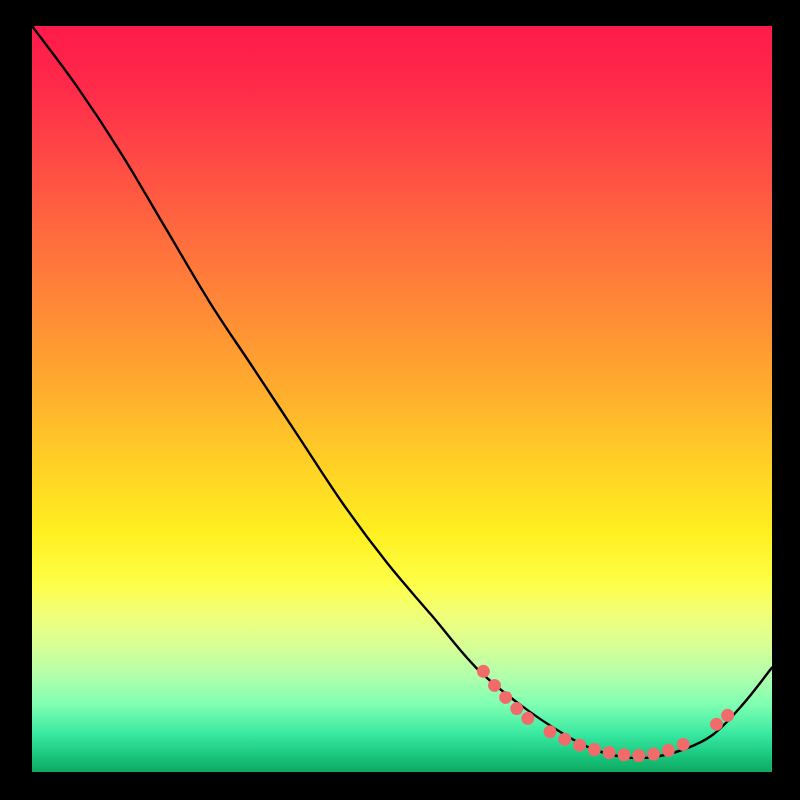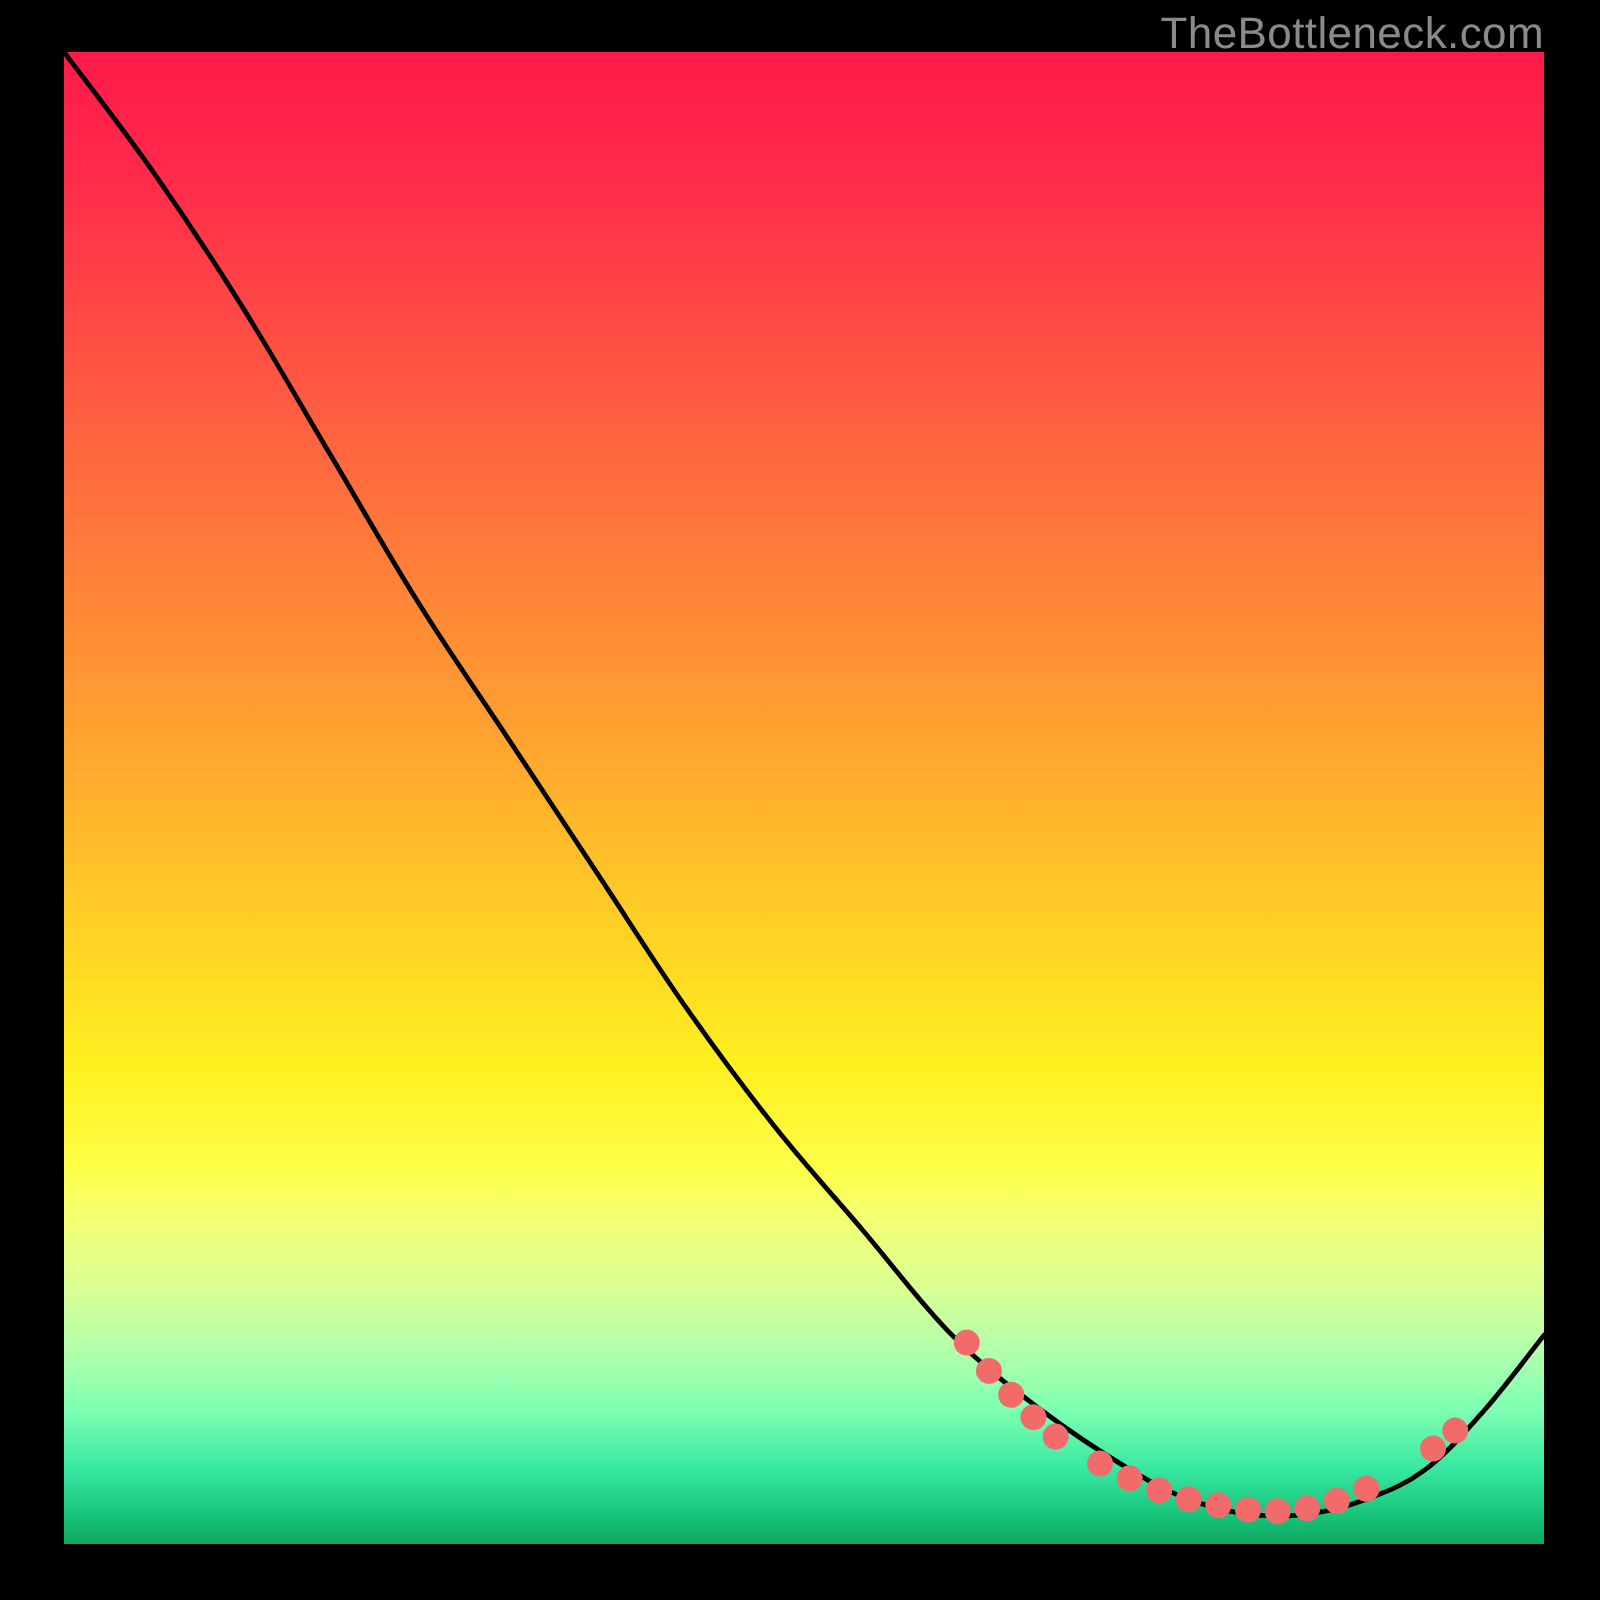--- a/index.html
+++ b/index.html
@@ -58,21 +58,20 @@
     color: #8a8a8a;
     font-size: 22px;
     letter-spacing: 0.2px;
     user-select: none;
   }
 </style>
 </head>
 <body>
 
 <div class="stage">
-  <div class="watermark">TheBottleneck.com</div>
 
   <div class="plot">
     <div class="gradient"></div>
     <svg class="curve" viewBox="0 0 740 746" preserveAspectRatio="none">
       <path id="curvePath" fill="none" stroke="#000" stroke-width="2.4" stroke-linejoin="round" stroke-linecap="round" d="M 0.00 0.00 C 7.99 10.74 28.42 36.85 44.40 59.68 C 60.38 82.51 72.82 101.31 88.80 126.82 C 104.78 152.33 117.22 174.56 133.20 201.42 C 149.18 228.28 161.62 250.51 177.60 276.02 C 193.58 301.53 206.02 318.99 222.00 343.16 C 237.98 367.33 250.42 386.13 266.40 410.30 C 282.38 434.47 294.82 454.61 310.80 477.44 C 326.78 500.27 339.22 516.98 355.20 537.12 C 371.18 557.26 383.62 570.54 399.60 589.34 C 415.58 608.14 428.02 625.45 444.00 641.56 C 459.98 657.67 472.42 666.77 488.40 678.86 C 504.38 690.95 519.48 700.64 532.80 708.70 C 546.12 716.76 551.74 719.59 562.40 723.62 C 573.06 727.65 581.34 729.74 592.00 731.08 C 602.66 732.42 610.94 732.42 621.60 731.08 C 632.26 729.74 640.54 727.65 651.20 723.62 C 661.86 719.59 670.14 716.76 680.80 708.70 C 691.46 700.64 699.74 690.95 710.40 678.86 C 721.06 666.77 734.67 648.27 740.00 641.56"></path>
       <g id="markers">
           <circle cx="451.40" cy="645.29" r="6.5" fill="#f26b6b" stroke="#c94a4a" stroke-width="0"></circle>
           <circle cx="462.50" cy="659.46" r="6.5" fill="#f26b6b" stroke="#c94a4a" stroke-width="0"></circle>
           <circle cx="473.60" cy="671.40" r="6.5" fill="#f26b6b" stroke="#c94a4a" stroke-width="0"></circle>
           <circle cx="484.70" cy="682.59" r="6.5" fill="#f26b6b" stroke="#c94a4a" stroke-width="0"></circle>

